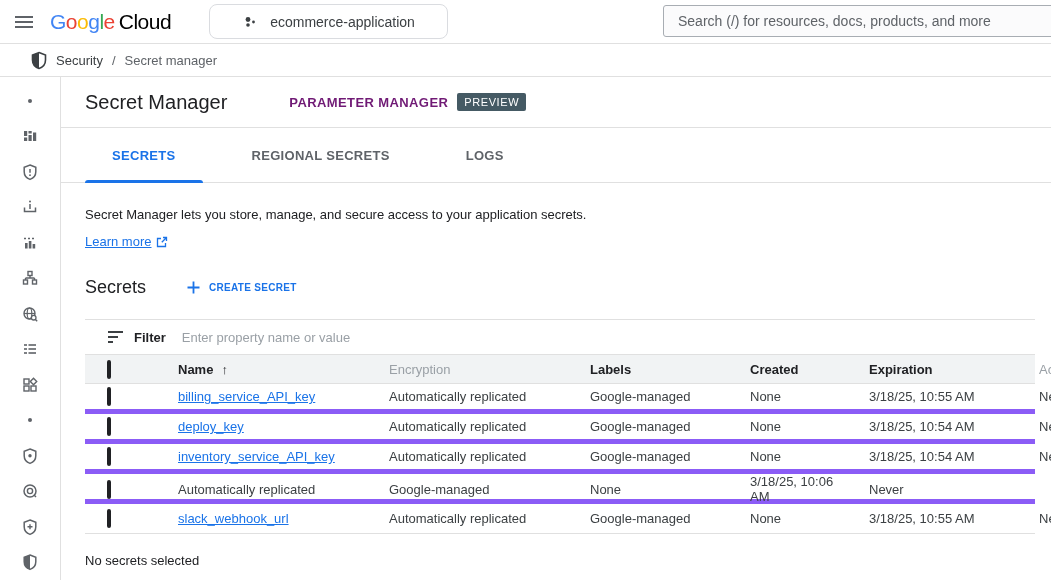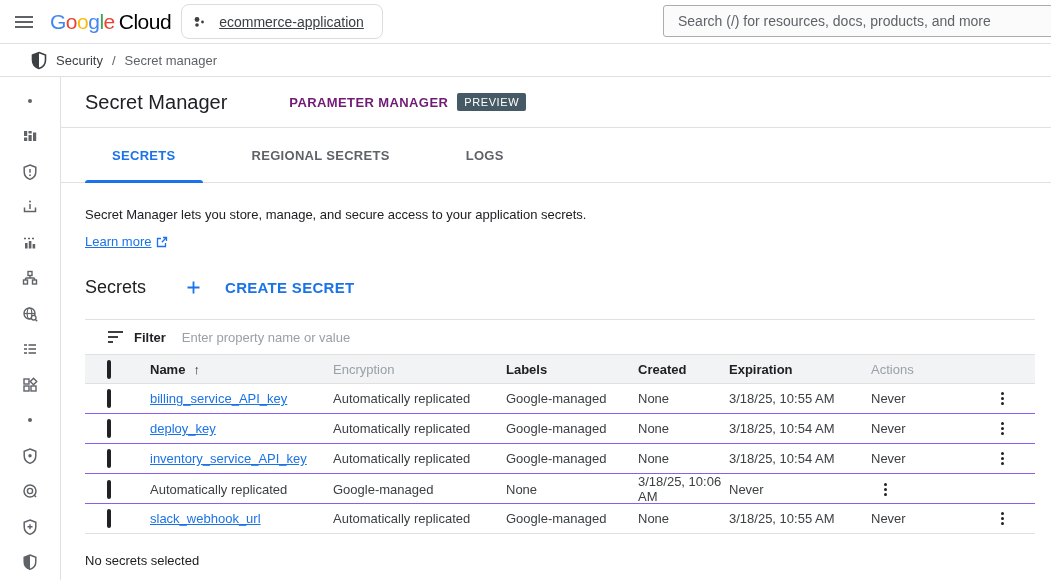--- a/index.html
+++ b/index.html
@@ -14,24 +14,24 @@
   .hamburger span { display:block; width:18px; height:2px; background:#5f6368; }
   .logo { display:flex; align-items:baseline; margin-left:12px; font-size:21px; letter-spacing:-0.5px; }
   .logo-google span { font-weight:500; }
   .logo-google span:nth-child(1){color:#4285F4;}
   .logo-google span:nth-child(2){color:#EA4335;}
   .logo-google span:nth-child(3){color:#FBBC05;}
   .logo-google span:nth-child(4){color:#4285F4;}
   .logo-google span:nth-child(5){color:#34A853;}
   .logo-google span:nth-child(6){color:#EA4335;}
   .logo-cloud { color:#000000; margin-left:4px; }
-  .project-btn { margin-left:10px; height:35px; min-width:202px; border:1px solid #dadce0;
+  .project-btn { margin-left:38px; height:35px; min-width:202px; border:1px solid #dadce0;
     border-radius:8px; background:#fff; display:flex; align-items:center; gap:10px;
-    padding:0 9px; font-size:14px; color:#3c4043; cursor:pointer;
-    font-family:"Liberation Sans","DejaVu Sans",sans-serif;text-decoration:underline; }
+    padding:0 32px; font-size:14px; color:#3c4043; cursor:pointer;
+    font-family:"Liberation Sans","DejaVu Sans",sans-serif; }
   .search-box { position:absolute; left:663px; top:5px; width:392px; height:32px; }
   .search-box input { width:100%; height:100%; border:1px solid #a8adb3; border-radius:3px;
     background:#fbfbfc; padding:0 14px; font-size:14px; color:#5f6368;
     font-family:"Liberation Sans","DejaVu Sans",sans-serif; }
   .search-box input::placeholder { color:#5f6368; opacity:1; }
 
   
   .crumb-bar { height:33px; display:flex; align-items:center; padding-left:30px;
     border-bottom:1px solid #e0e0e0; background:#fff; }
   .crumb-bar .shield { margin-right:8px; display:flex; }
@@ -70,41 +70,41 @@
   .tab + .tab { margin-left:22px; }
 
   
   .desc { padding:22px 24px 0; font-size:13px; line-height:20px; color:#202124; }
   .learn-more { display:inline-flex; align-items:center; gap:5px; margin-top:7px;
     color:#1a73e8; font-size:13px; text-decoration:underline; }
 
   
   .secrets-row { margin-top:25px; padding-left:24px; display:flex; align-items:center; }
   .secrets-heading { font-size:18px; font-weight:400; color:#202124; }
-  .create-btn { margin-left:40px; display:flex; align-items:center; gap:24px; border:none;
-    background:none; cursor:pointer; color:#1a73e8; font-size:15px; font-weight:700;
+  .create-btn { margin-left:40px; display:flex; align-items:center; gap:8px; border:none;
+    background:none; cursor:pointer; color:#1a73e8; font-size:10px; font-weight:700;
     letter-spacing:0.3px; font-family:"Liberation Sans","DejaVu Sans",sans-serif; }
 
   
   .table-wrap { margin:21px 0 0 24px; width:950px; border-top:1px solid #e0e0e0; }
   .filter-row { height:34px; display:flex; align-items:center; padding-left:22px; }
   .filter-label { font-size:13px; font-weight:700; color:#202124; margin-left:10px; }
   .filter-input { flex:1; border:none; outline:none; margin-left:16px; font-size:13px;
     color:#5f6368; font-family:"Liberation Sans","DejaVu Sans",sans-serif; background:transparent; }
   .filter-input::placeholder { color:#9aa0a6; opacity:1; }
 
   .grid { display:grid; grid-template-columns:65px 183px 173px 132px 91px 142px 117px 1fr;
-    align-items:center; }
+    align-items:center;gap:28px; }
   .thead { height:30px; background:#f1f3f4; border-top:1px solid #e0e0e0;
     border-bottom:1px solid #e0e0e0; font-size:13px; font-weight:700; color:#202124; }
   .thead .muted { color:#9aa0a6; font-weight:500; }
   .sort-arrow { font-weight:700; margin-left:8px; font-size:13px; }
   .cb { width:15px; height:15px; border:2px solid #202124; border-radius:2px;
     background:#fff; margin-left:22px; cursor:pointer; }
-  .trow { height:30px; border-bottom:1px solid #8b5cf6; font-size:13px; color:#3c4043; }
+  .trow { height:30px; border-bottom:5px solid #8b5cf6; font-size:13px; color:#3c4043; }
   .trow:last-child { border-bottom:1px solid #e0e0e0; }
   .name-link { color:#1a73e8; text-decoration:underline; }
   .kebab { display:flex; flex-direction:column; gap:2px; align-items:center;
     background:none; border:none; cursor:pointer; width:24px; padding:4px 0; margin-left:2px; }
   .kebab i { width:3px; height:3px; border-radius:50%; background:#202124; display:block; }
 
   .status-line { margin-top:19px; padding-left:24px; font-size:13px; color:#202124; }
 </style>
 </head>
 <body>

